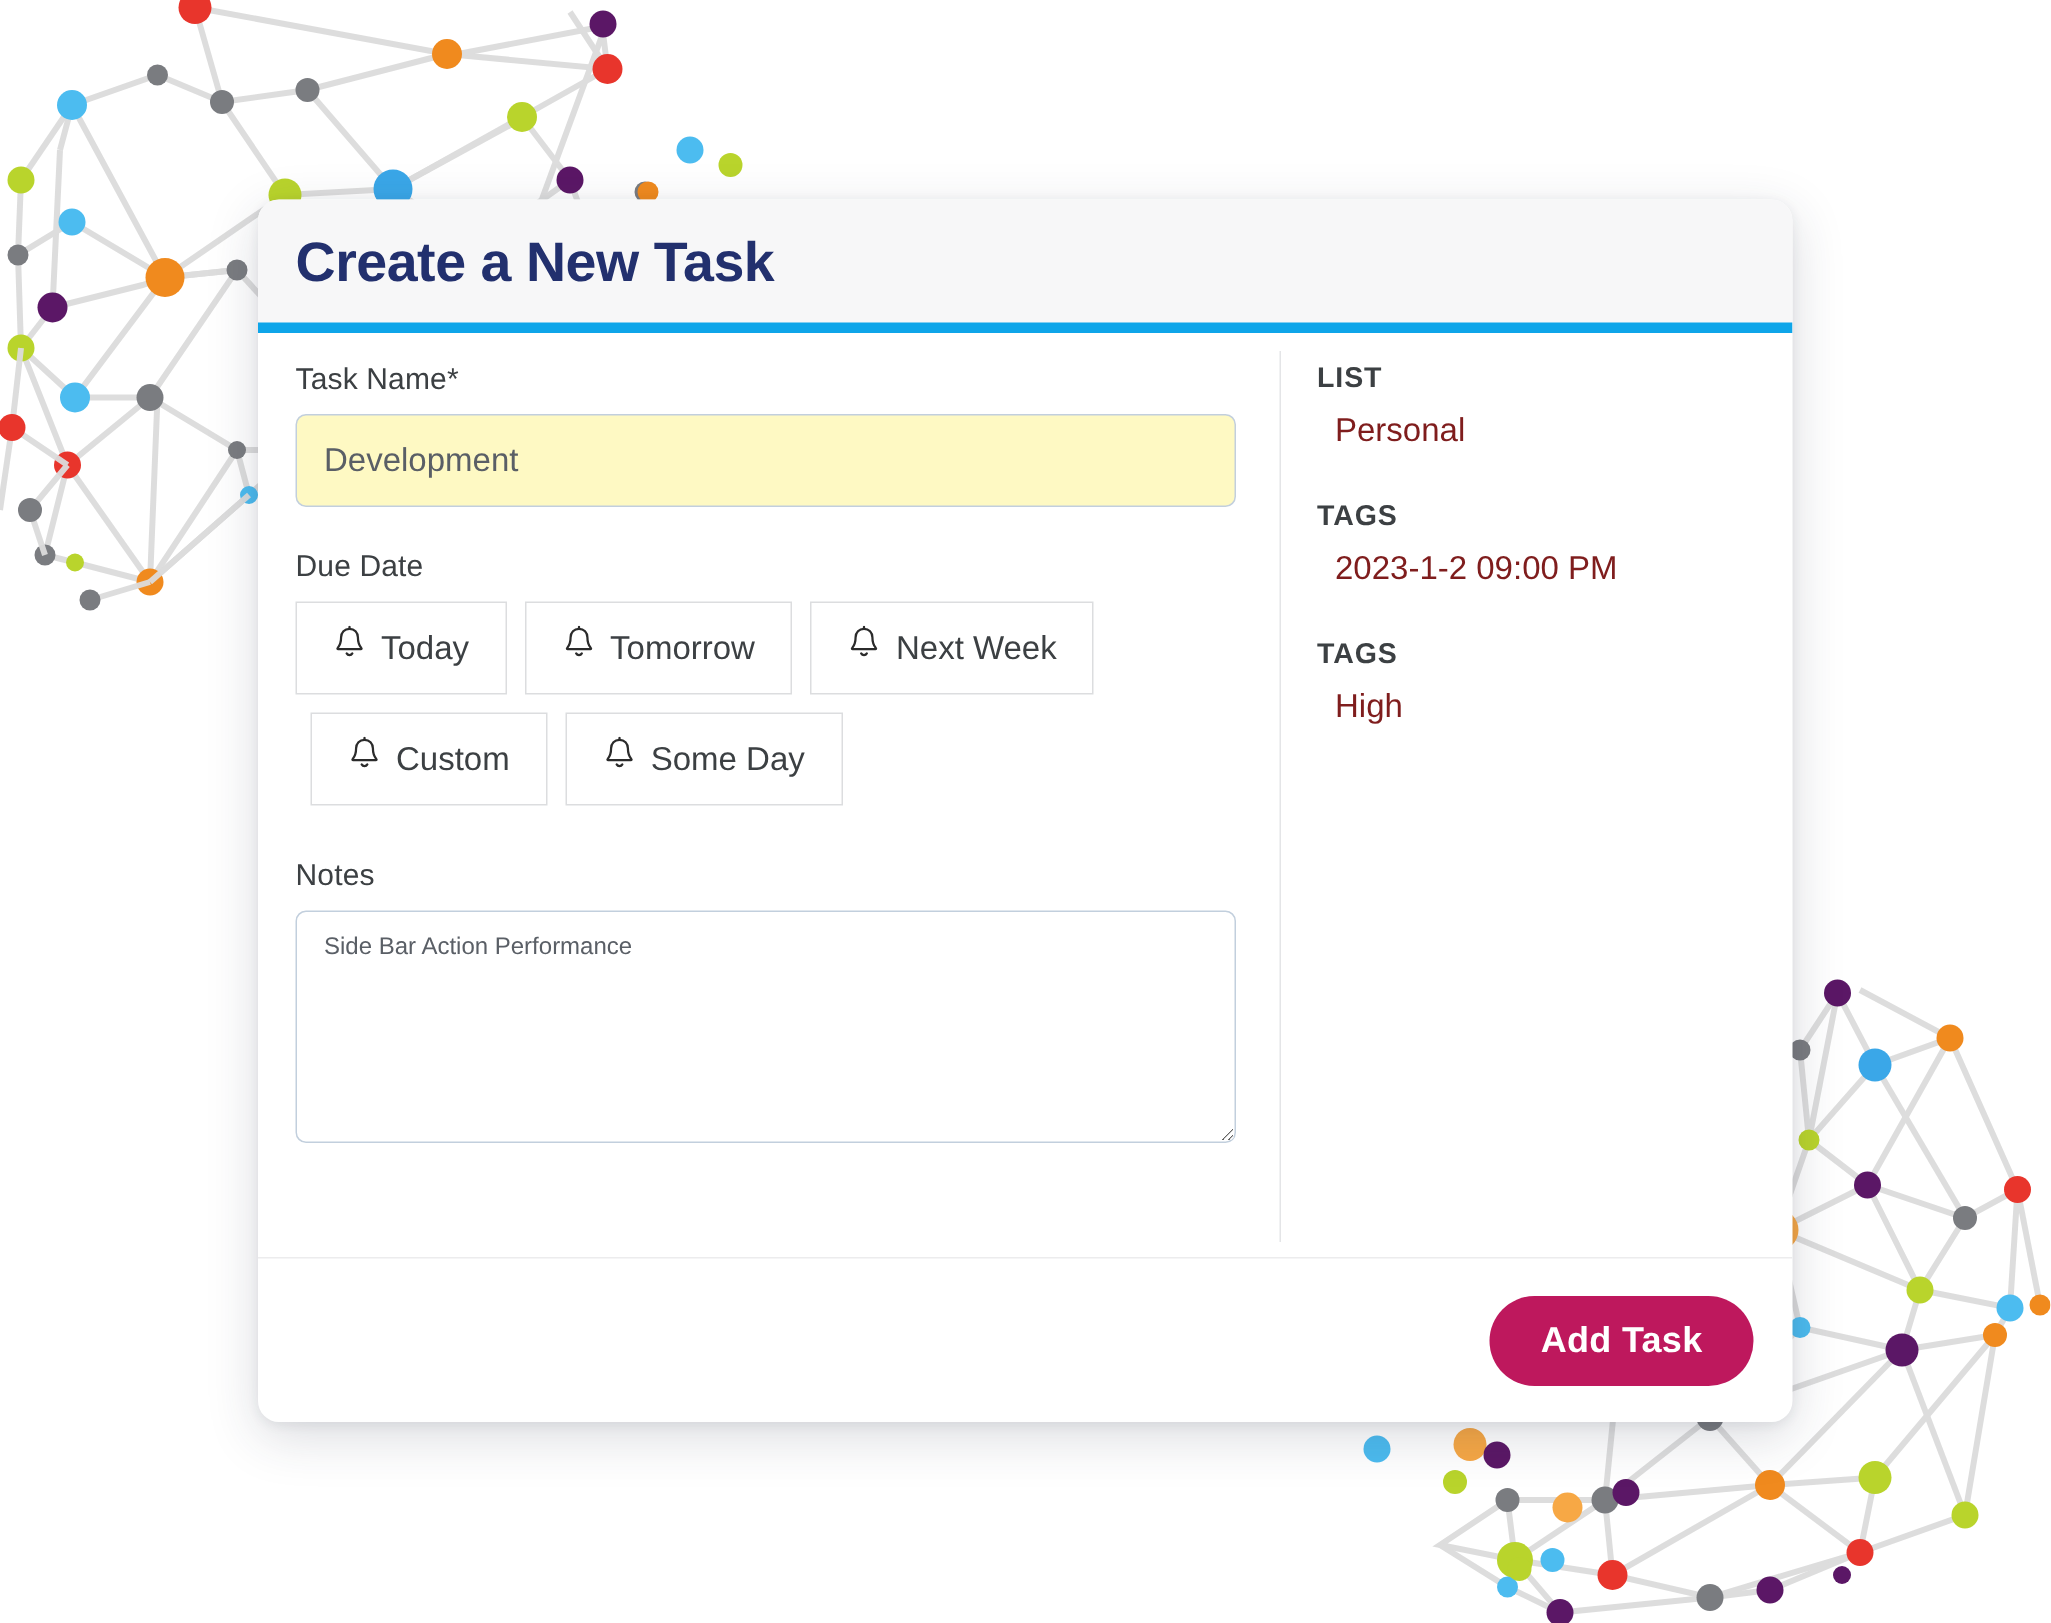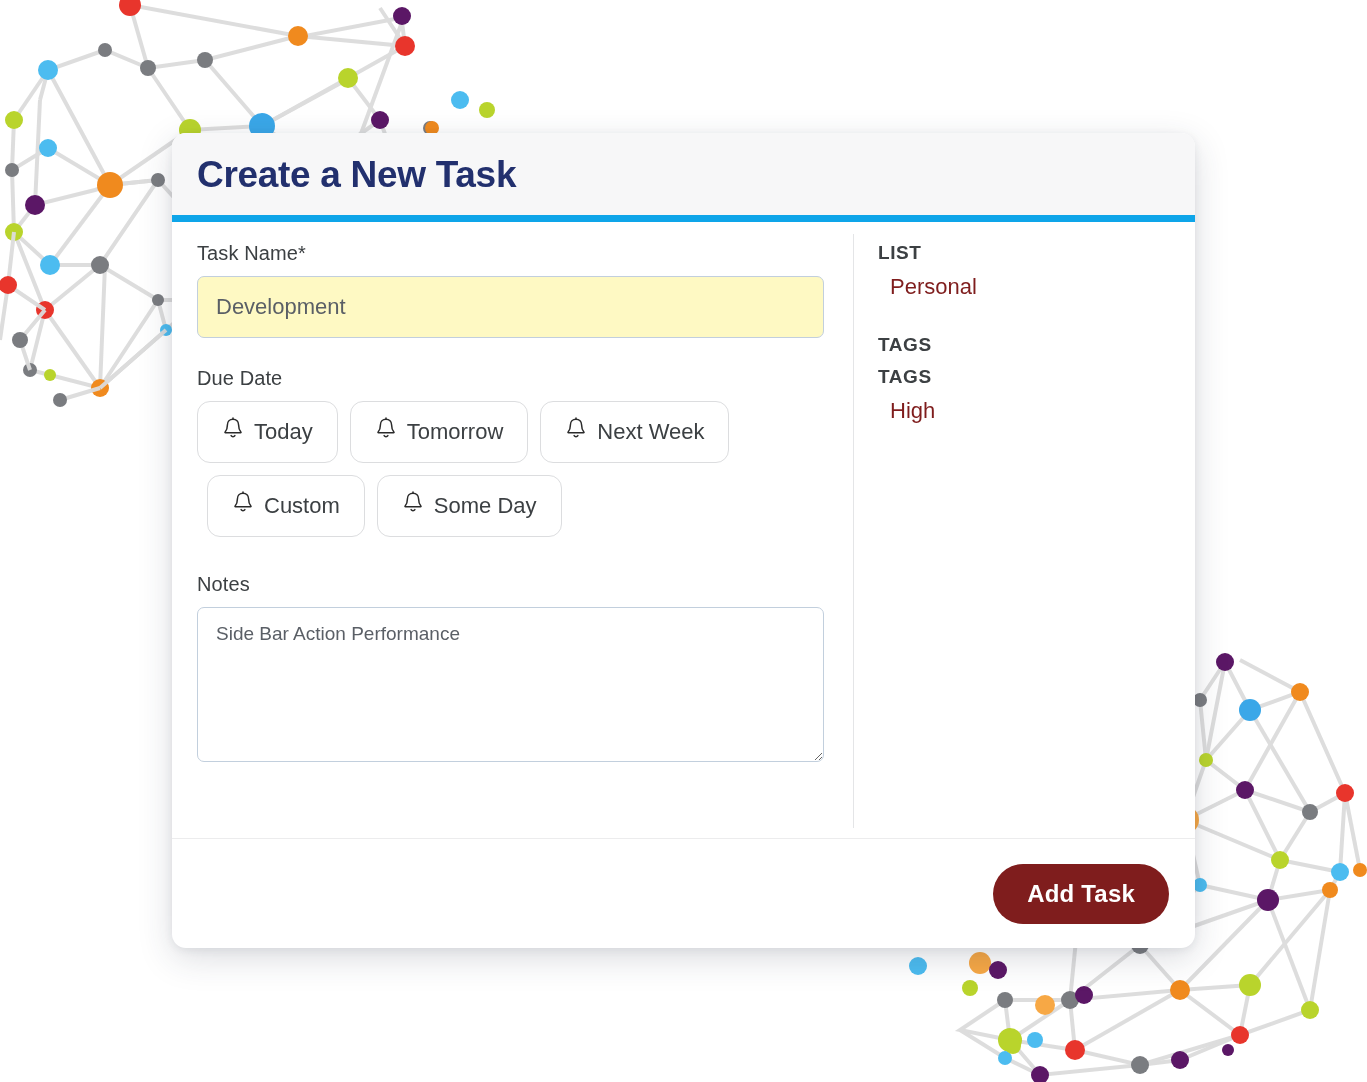--- a/index.html
+++ b/index.html
@@ -121,38 +121,38 @@
   .chip {
     display: inline-flex;
     align-items: center;
     justify-content: center;
     gap: 10px;
     height: 62px;
     padding: 0 24px;
     box-sizing: border-box;
     background: #ffffff;
     border: 1px solid #dcdddf;
-    border-radius: 13px;
+    border-radius: 0;
     font-size: 22px;
     color: #3c4043;
     cursor: pointer;
     white-space: nowrap;
     font-family: "Liberation Sans", sans-serif;
   }
   .chip .bell { flex: none; display: block; }
 
   .notes-area {
     display: block;
     width: 627px;
     height: 155px;
     box-sizing: border-box;
     border: 1px solid #c2cfdd;
     border-radius: 7px;
     background: #fff;
-    font-size: 19px;
+    font-size: 16px;
     font-family: "Liberation Sans", sans-serif;
     color: #5a5f66;
     padding: 14px 18px;
     outline: none;
     resize: vertical;
     line-height: 1.3;
   }
 
   
   .side-label {
@@ -175,21 +175,21 @@
     height: 110px;
     border-top: 1px solid #ececed;
     box-sizing: border-box;
     display: flex;
     align-items: center;
     justify-content: flex-end;
     padding-right: 26px;
     flex: none;
   }
   .add-btn {
-    background: #7f1d1d;
+    background: #be185d;
     color: #ffffff;
     border: none;
     border-radius: 30px;
     height: 60px;
     padding: 0 34px;
     font-size: 24px;
     font-weight: 700;
     font-family: "Liberation Sans", sans-serif;
     cursor: pointer;
     letter-spacing: 0.2px;
@@ -455,20 +455,21 @@
       <textarea class="notes-area" placeholder="Notes" style="">Side Bar Action Performance</textarea>
     </div>
 
     <div class="divider-v"></div>
 
     <div class="side-col">
       <div class="side-label">LIST</div>
       <div class="side-value">Personal</div>
 
       <div class="side-label">TAGS</div>
+      <div class="side-value">2023-1-2 09:00 PM</div>
 
       <div class="side-label">TAGS</div>
       <div class="side-value">High</div>
     </div>
   </div>
 
   <div class="card-footer">
     <button class="add-btn">Add Task</button>
   </div>
 </div>

